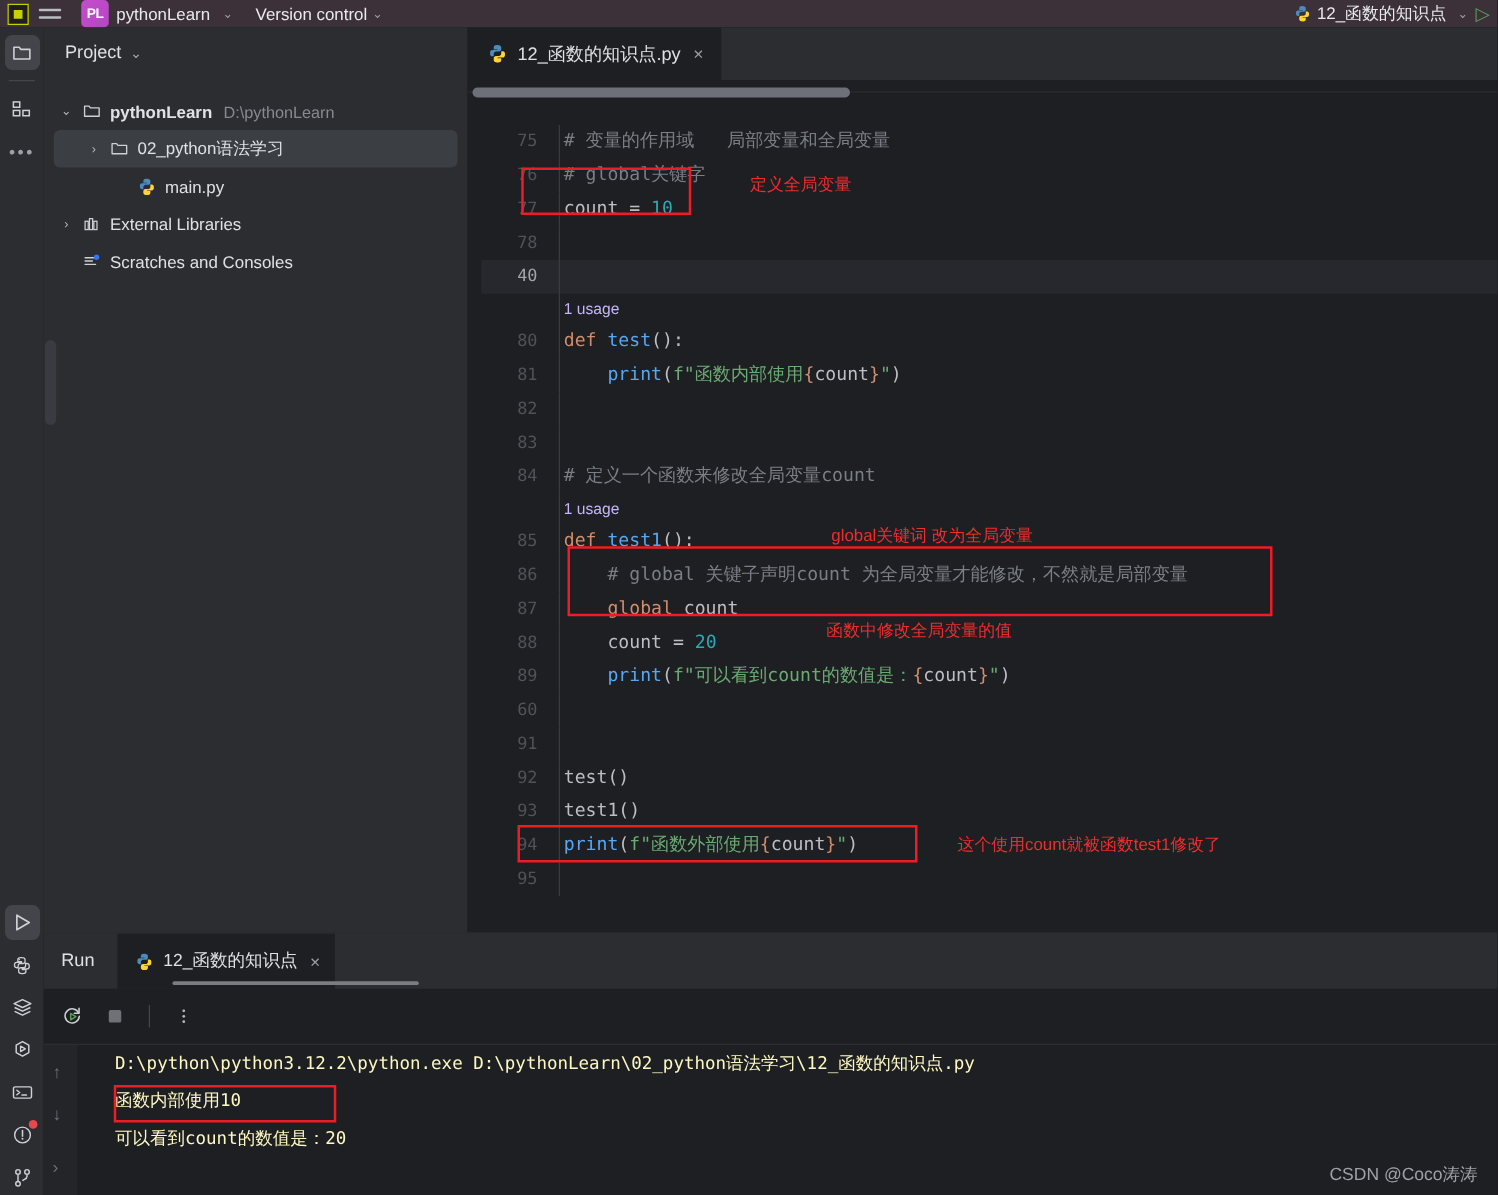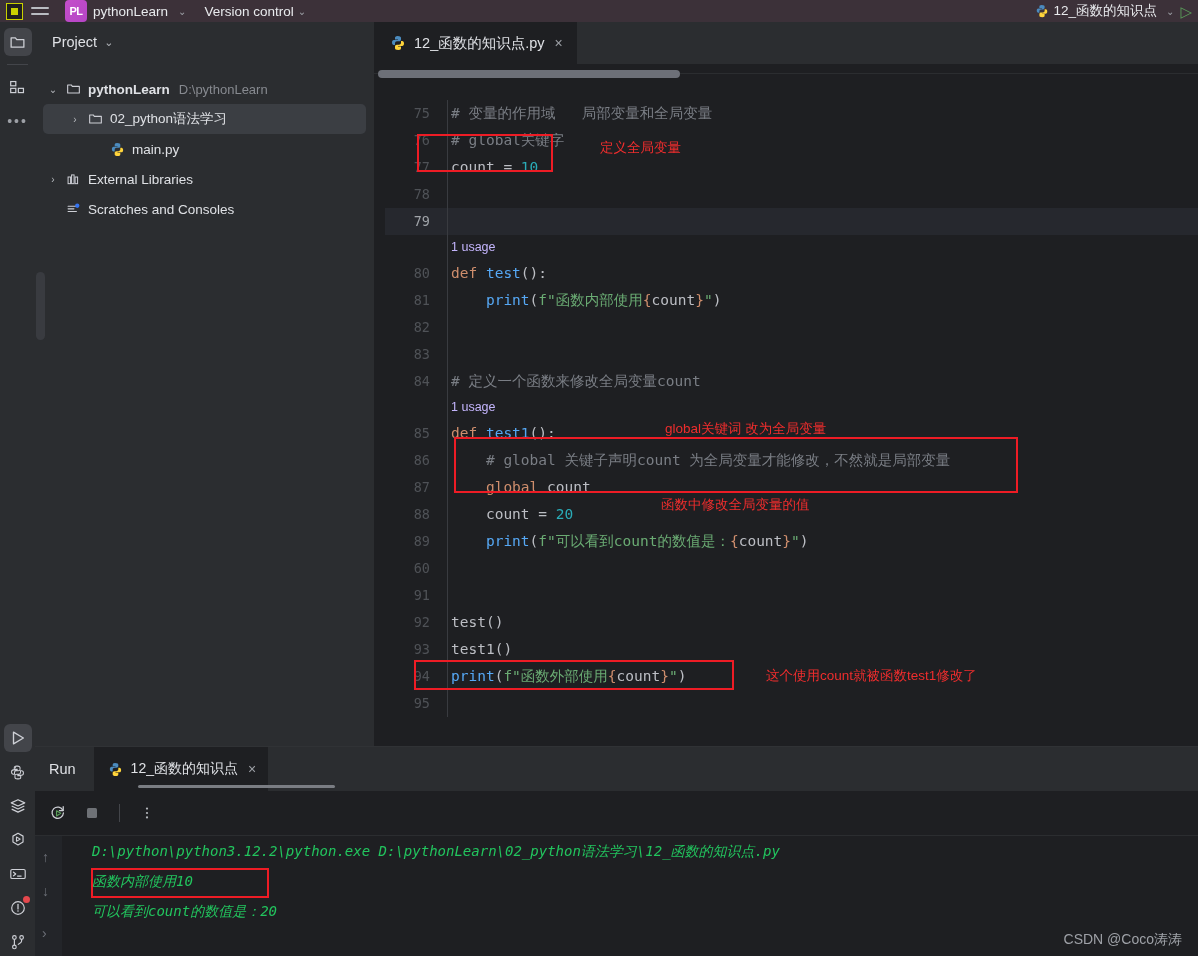--- a/index.html
+++ b/index.html
@@ -124,21 +124,21 @@
   .run-tab-name{font-size:14px;color:#dfe1e5;}
   .run-tab-underline{position:absolute;left:103px;top:38px;width:197px;height:3px;background:#7a7d83;border-radius:2px;}
   .run-toolbar{height:44px;display:flex;align-items:center;gap:4px;padding-left:8px;border-bottom:1px solid #2b2d30;}
   .tb-btn{width:30px;height:30px;display:flex;align-items:center;justify-content:center;border-radius:5px;}
   .tb-div{width:1px;height:18px;background:#43454a;margin:0 8px;}
 
   .console{position:relative;height:121px;background:#1e1f22;}
   .con-gutter{position:absolute;left:0;top:0;width:27px;height:121px;background:#232529;}
   .con-lines{position:absolute;left:27px;top:0;right:0;
              font-family:"DejaVu Sans Mono","Liberation Mono",monospace;font-size:14px;}
-  .con-line{height:30px;line-height:30px;padding-left:30px;white-space:pre;color:#22c55e;font-style:italic;}
+  .con-line{height:30px;line-height:30px;padding-left:30px;white-space:pre;color:#fef9c3;}
   .watermark{position:absolute;right:16px;bottom:8px;color:#9ea1a7;font-size:14px;
              font-family:"Liberation Sans","DejaVu Sans",sans-serif;}
   .gut-arrow{position:absolute;left:7px;color:#6d7078;font-size:14px;line-height:1;}
 </style>
 </head>
 <body>
 
 <div class="app">
 
   <div class="topbar">
@@ -318,21 +318,21 @@
           </svg>
         <span class="tab-name">12_函数的知识点.py</span>
         <span class="tab-x">×</span>
       </div>
     </div>
     <div class="code" id="code">
         <div class="ln"><span class="gut">75</span><span class="vline"></span><span class="txt"><span class="c-com"># 变量的作用域   局部变量和全局变量</span></span></div>
         <div class="ln"><span class="gut">76</span><span class="vline"></span><span class="txt"><span class="c-com"># global关键字</span></span></div>
         <div class="ln"><span class="gut">77</span><span class="vline"></span><span class="txt"><span class="c-plain">count </span><span class="c-plain">= </span><span class="c-num">10</span></span></div>
         <div class="ln"><span class="gut">78</span><span class="vline"></span><span class="txt"></span></div>
-        <div class="ln cur"><span class="gut">79</span><span class="vline"></span><span class="txt"></span></div>
+        <div class="ln cur"><span class="gut">40</span><span class="vline"></span><span class="txt"></span></div>
         <div class="usage"><span class="vline"></span><span>1 usage</span></div>
         <div class="ln"><span class="gut">80</span><span class="vline"></span><span class="txt"><span class="c-kw">def </span><span class="c-fn">test</span><span class="c-plain">():</span></span></div>
         <div class="ln"><span class="gut">81</span><span class="vline"></span><span class="txt"><span class="c-plain">    </span><span class="c-fn">print</span><span class="c-plain">(</span><span class="c-str">f"函数内部使用</span><span class="c-fstr-brace">{</span><span class="c-plain">count</span><span class="c-fstr-brace">}</span><span class="c-str">"</span><span class="c-plain">)</span></span></div>
         <div class="ln"><span class="gut">82</span><span class="vline"></span><span class="txt"></span></div>
         <div class="ln"><span class="gut">83</span><span class="vline"></span><span class="txt"></span></div>
         <div class="ln"><span class="gut">84</span><span class="vline"></span><span class="txt"><span class="c-com"># 定义一个函数来修改全局变量count</span></span></div>
         <div class="usage"><span class="vline"></span><span>1 usage</span></div>
         <div class="ln"><span class="gut">85</span><span class="vline"></span><span class="txt"><span class="c-kw">def </span><span class="c-fn">test1</span><span class="c-plain">():</span></span></div>
         <div class="ln"><span class="gut">86</span><span class="vline"></span><span class="txt"><span class="c-com">    # global 关键子声明count 为全局变量才能修改，不然就是局部变量</span></span></div>
         <div class="ln"><span class="gut">87</span><span class="vline"></span><span class="txt"><span class="c-plain">    </span><span class="c-kw">global </span><span class="c-plain">count</span></span></div>

